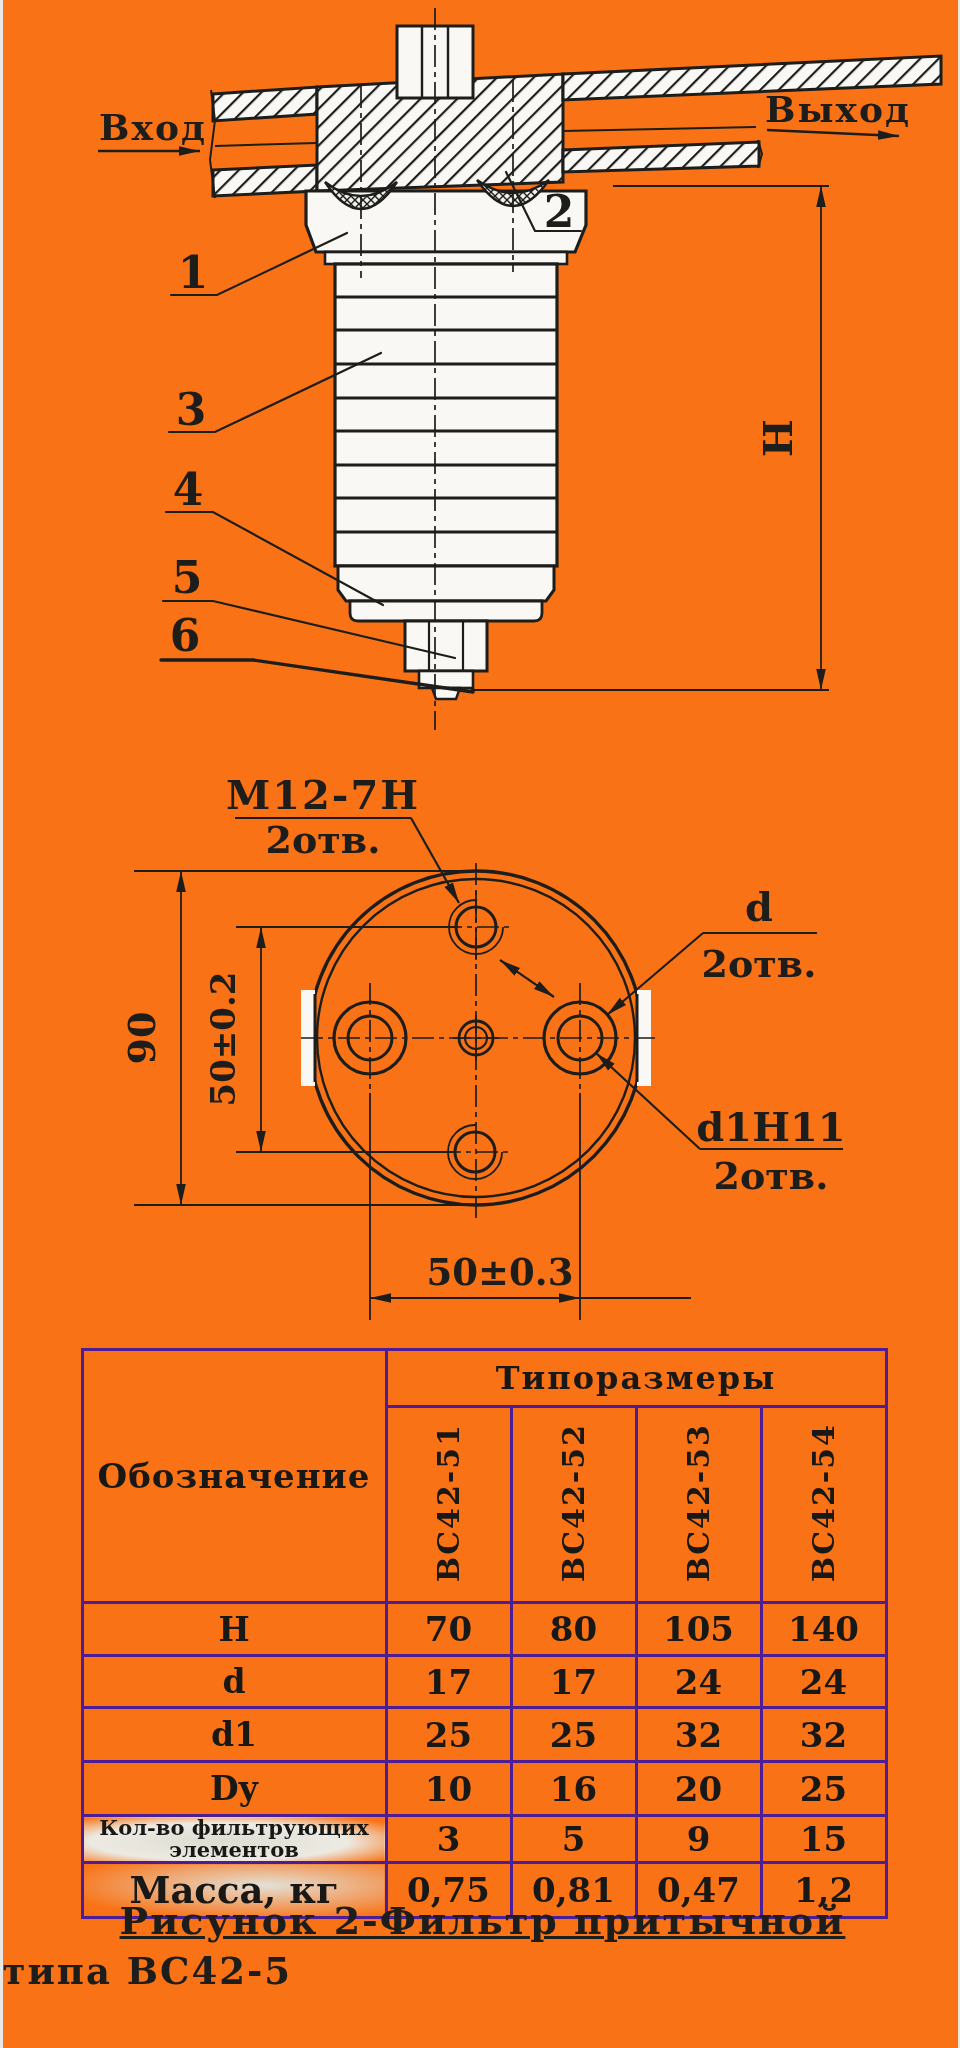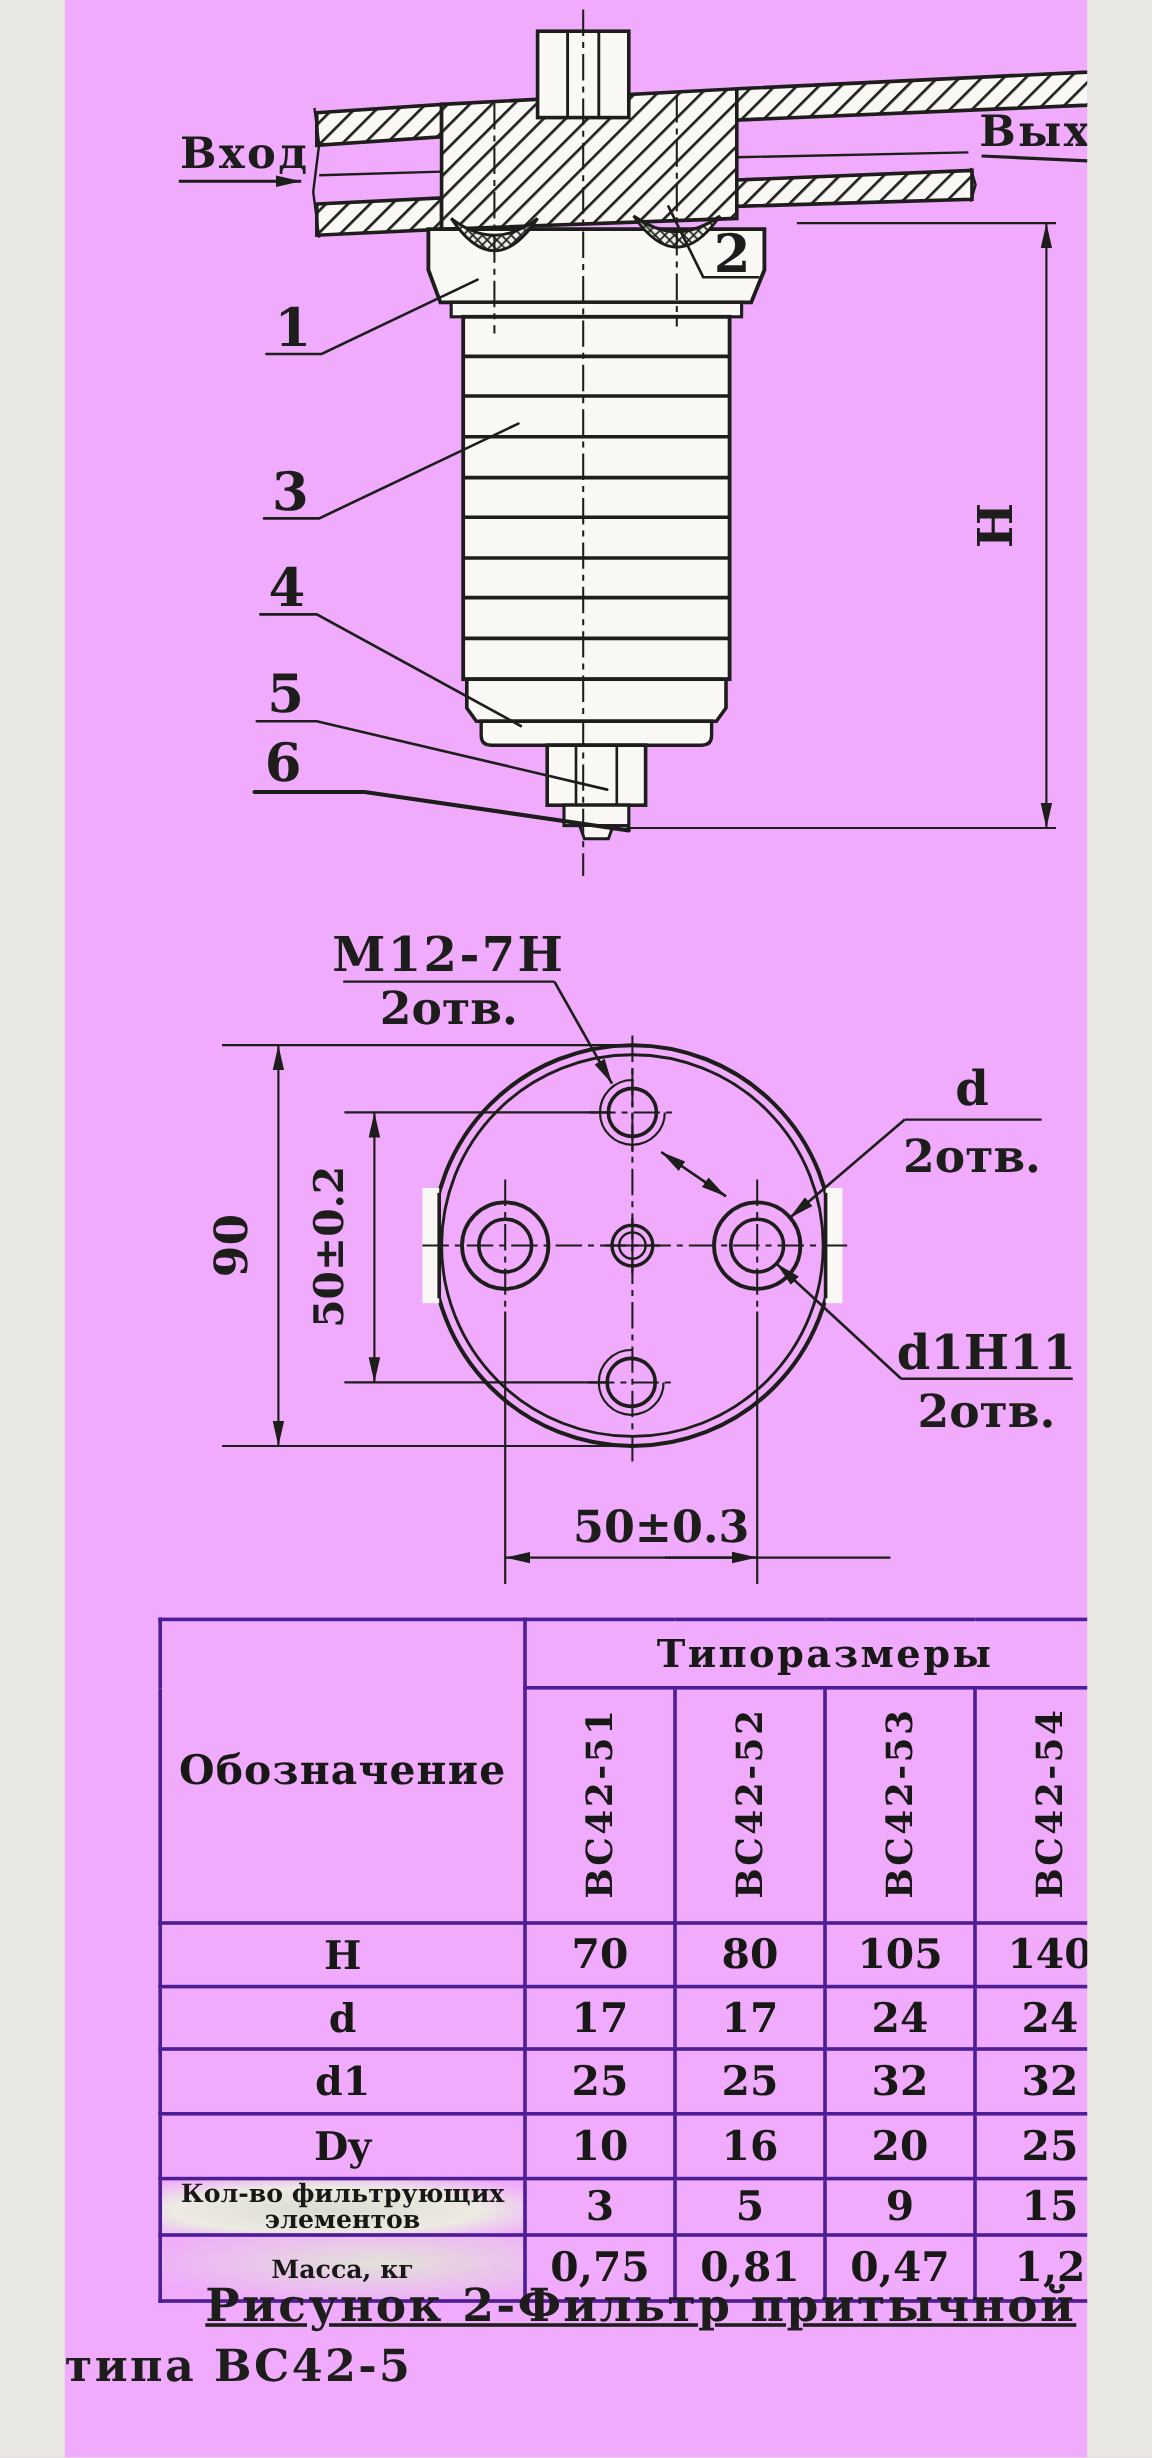--- a/index.html
+++ b/index.html
@@ -1,18 +1,18 @@
 <!DOCTYPE html>
 <html><head>
 <meta charset="utf-8">
 <style>
   html,body{margin:0;padding:0;background:#e9e8e4;}
   .page{
-    position:relative;width:852px;height:2048px;margin:0 auto;
-    background:#f0abfc;overflow:hidden;
+    position:relative;width:955px;height:2048px;margin:0 auto;
+    background:#f97316;overflow:hidden;
     font-family:"DejaVu Serif","Liberation Serif",serif;
     color:#1d1d1b;
   }
   svg{position:absolute;left:0;}
   .dline{stroke:#1d1d1b;fill:none;}
   
   .tblwrap{position:absolute;left:78px;top:1348px;width:804px;}
   table.dim{
     border-collapse:collapse;table-layout:fixed;width:804px;
     font-family:"DejaVu Serif","Liberation Serif",serif;font-weight:700;color:#181816;
@@ -24,21 +24,21 @@
   td.c-obo{font-size:34px;letter-spacing:1px;}
   td.c-tipo{height:54px;font-size:32px;letter-spacing:2px;}
   td.c-rot{height:193px;}
   .rot{
     display:inline-block;writing-mode:vertical-rl;transform:rotate(180deg);
     font-size:30px;font-weight:700;letter-spacing:2px;white-space:nowrap;
   }
   td.rowlab{font-size:33px;}
   td.rowlab-small{font-size:21px;line-height:1.05;letter-spacing:0;
     background:radial-gradient(ellipse at 45% 55%, #dddcd2 0%, #eceae2 55%, rgba(0,0,0,0) 90%);}
-  td.rowlab-mass{font-size:21px;
+  td.rowlab-mass{font-size:37px;
     background:radial-gradient(ellipse at 60% 40%, #e3e1d8 0%, rgba(0,0,0,0) 80%);}
   td.val{font-size:34px;}
   tr.r-h   td{height:50px;}
   tr.r-d   td{height:49px;}
   tr.r-d1  td{height:51px;}
   tr.r-dy  td{height:51px;}
   tr.r-cnt td{height:38px;}
   tr.r-mas td{height:52px;}
   
   .caption{position:absolute;left:0;top:1898px;width:960px;font-weight:700;}

